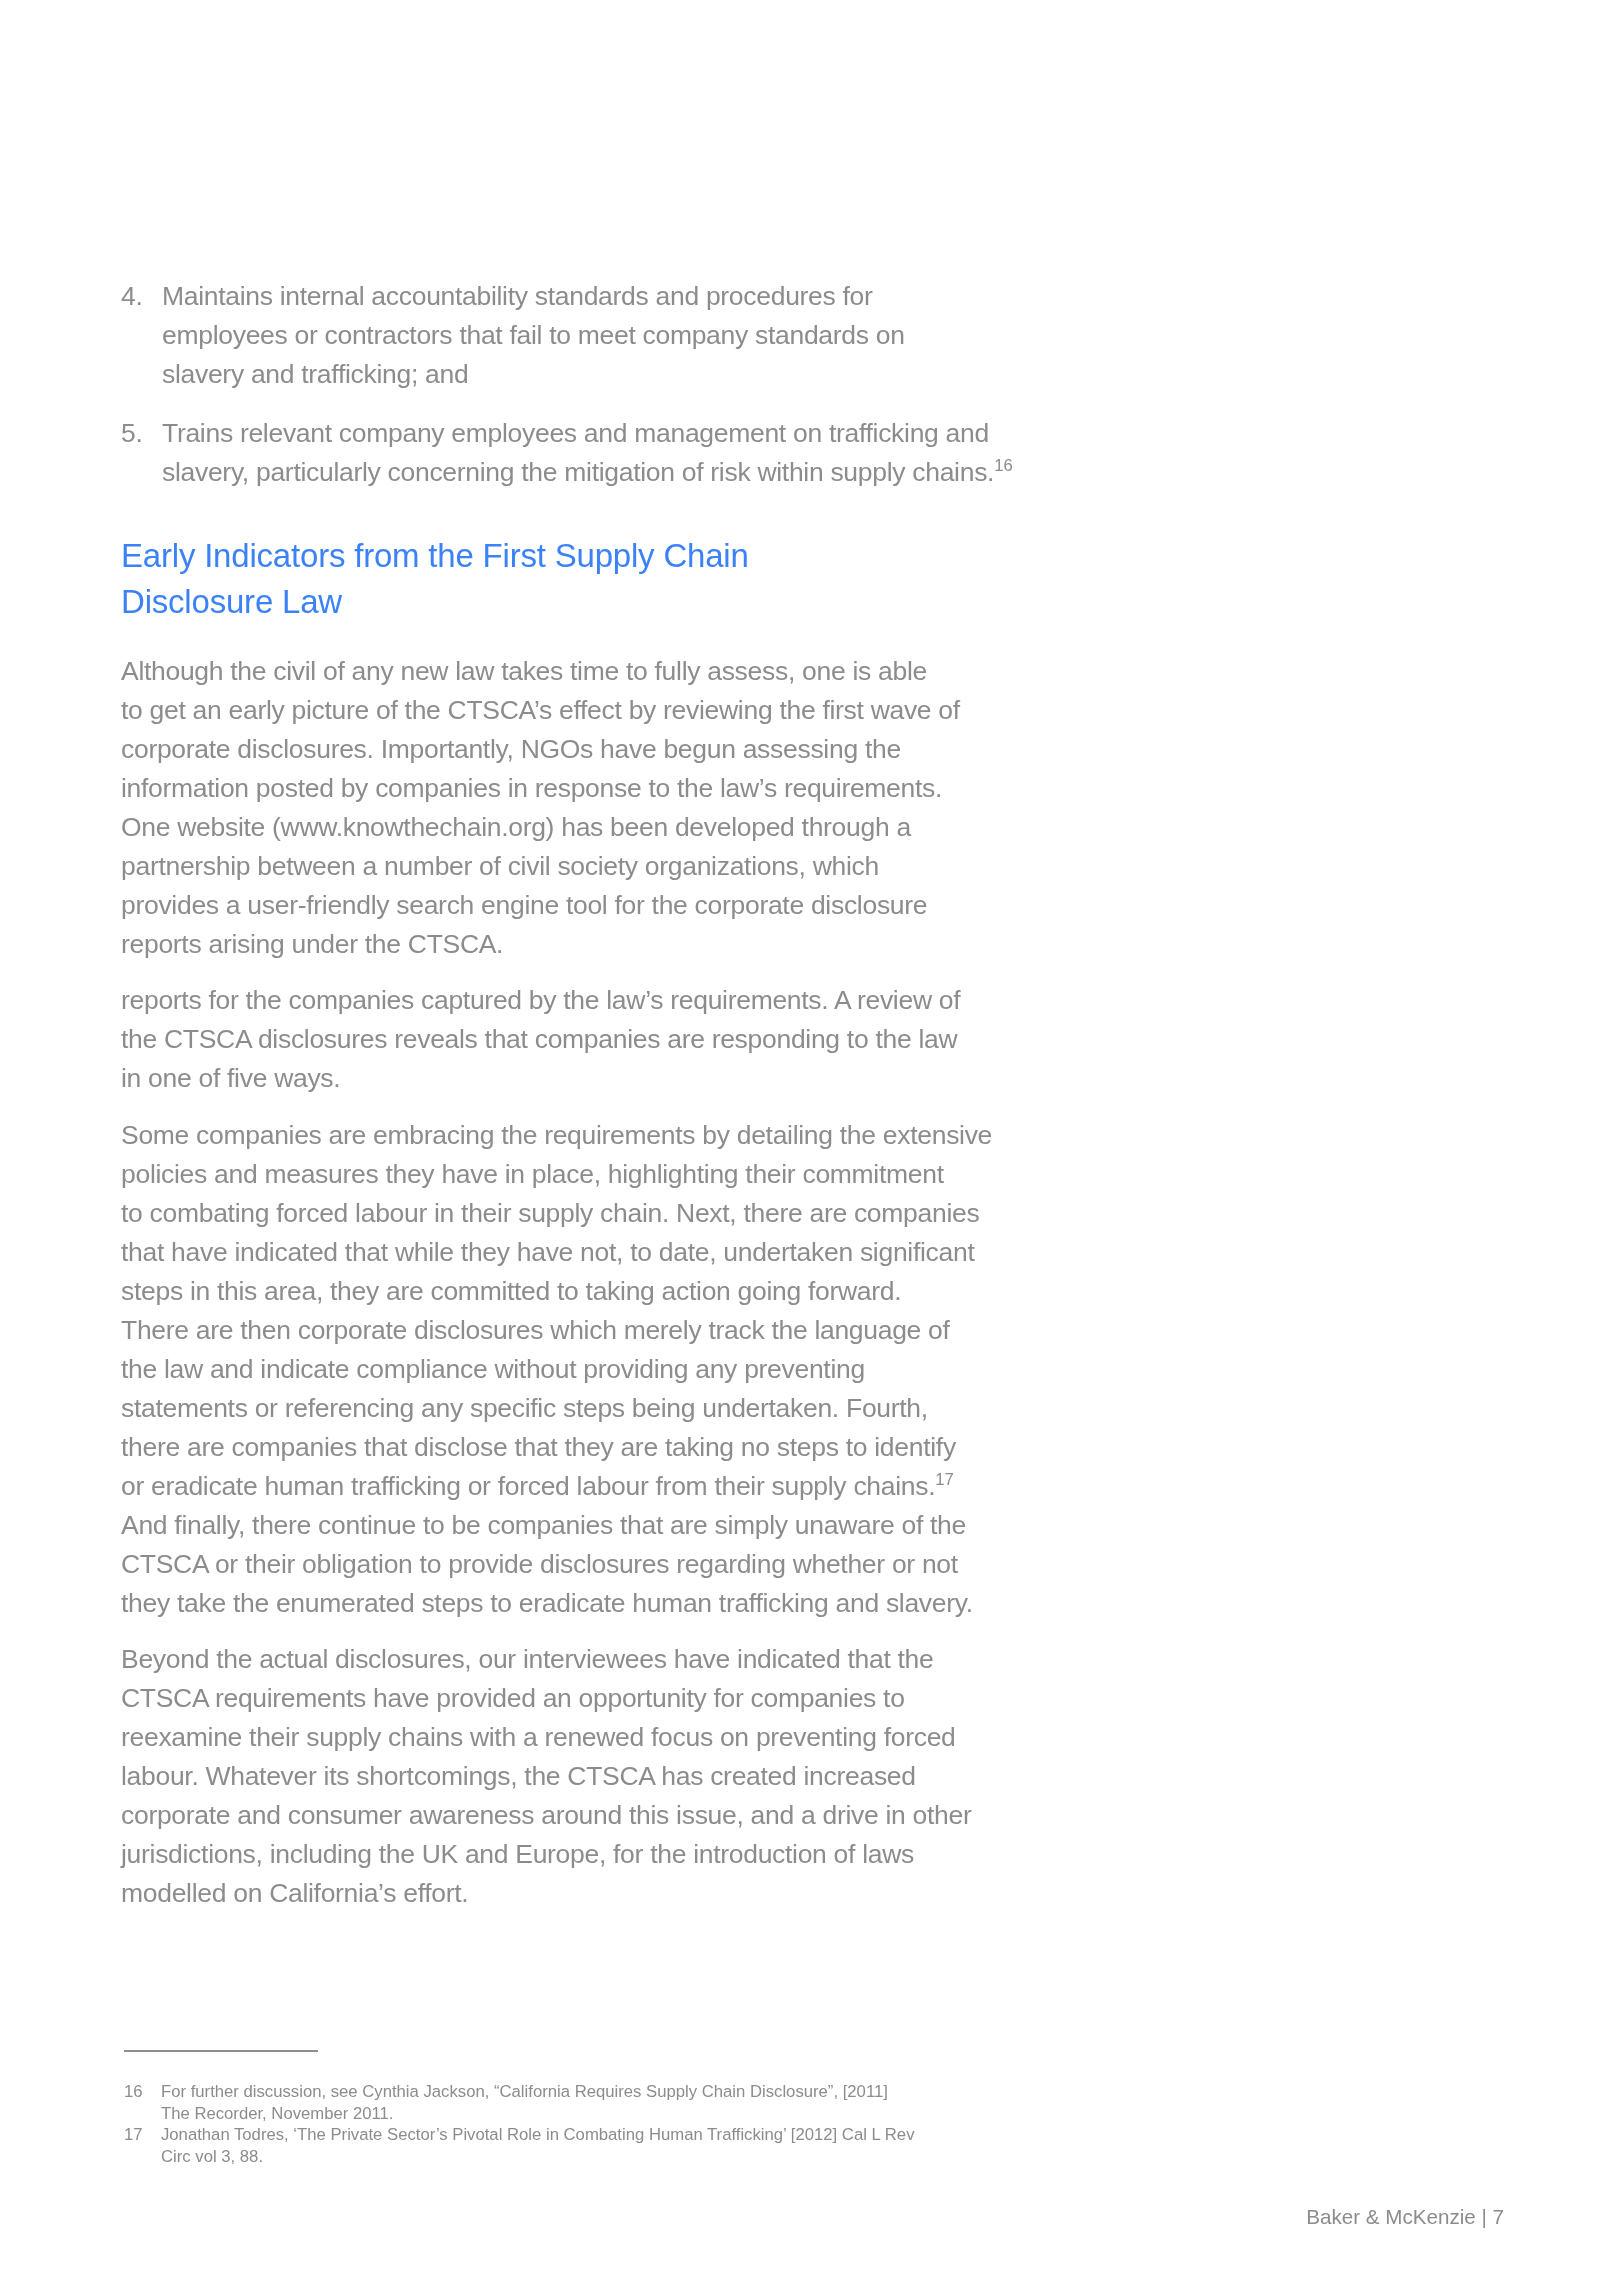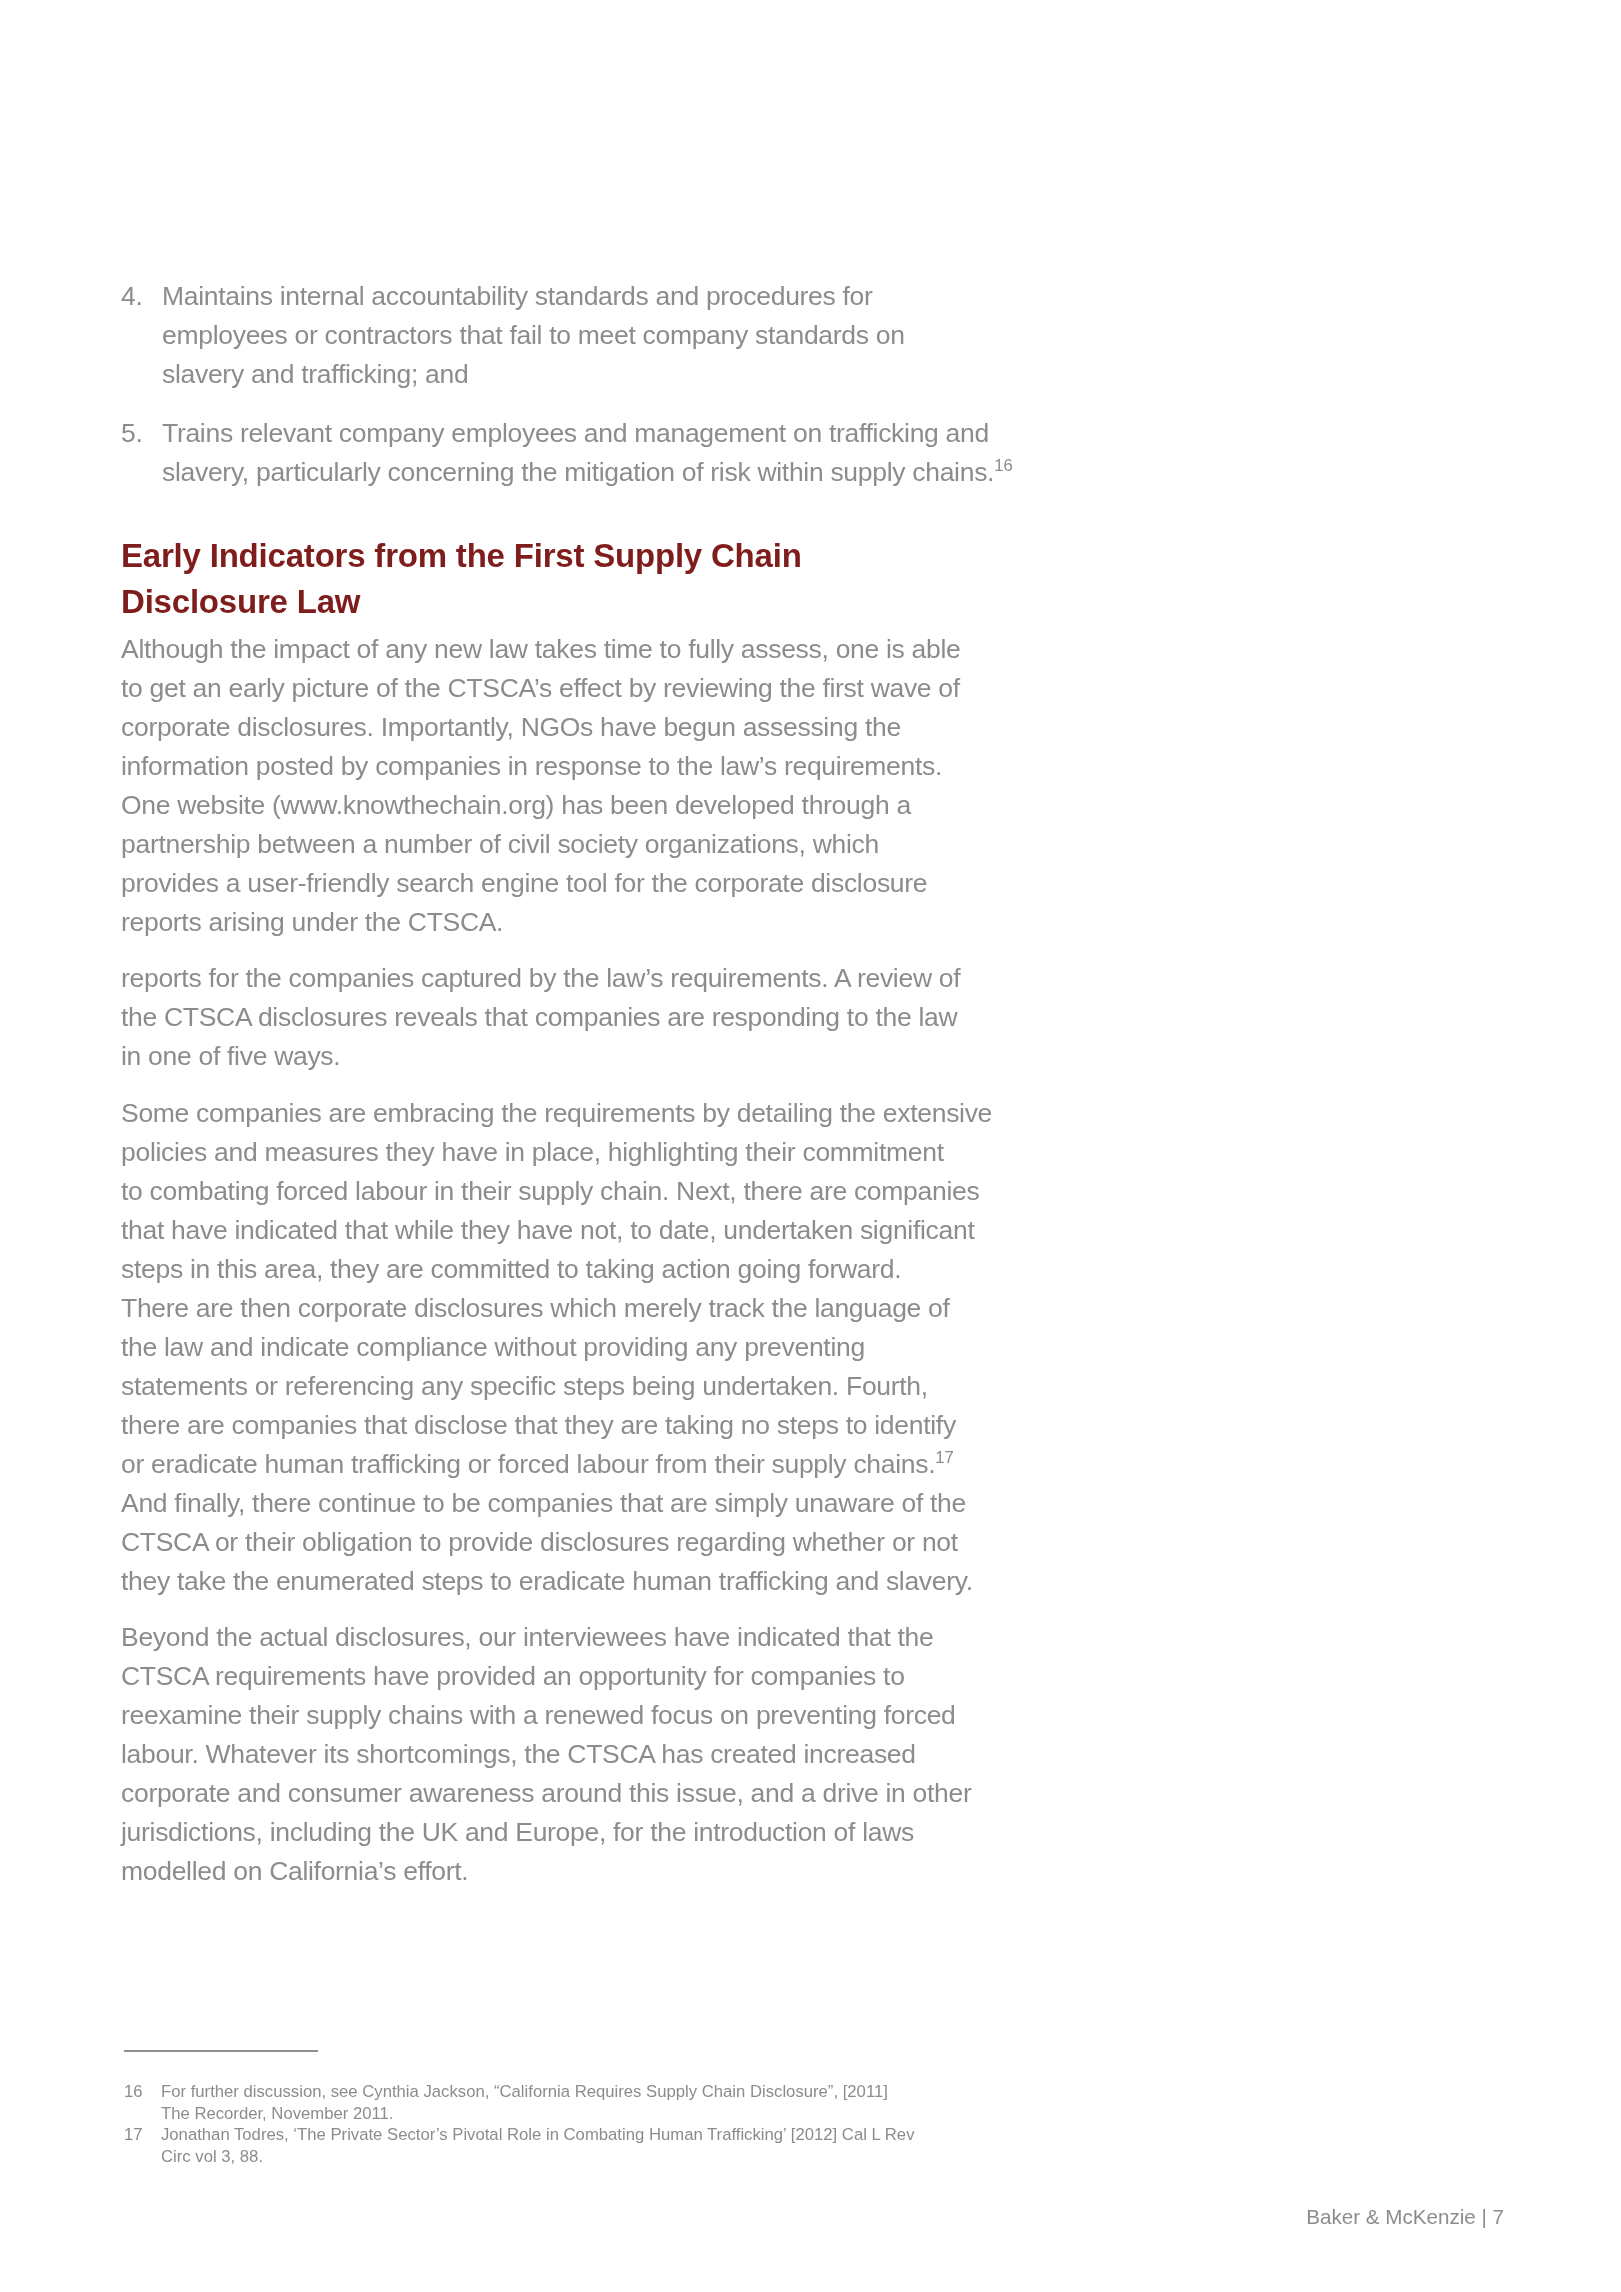--- a/index.html
+++ b/index.html
@@ -23,24 +23,24 @@
   }
   .line {
     height: 39px;
     line-height: 39px;
     white-space: nowrap;
   }
   .num-list { list-style: none; margin: 0; padding: 0; }
   .list-item { display: flex; margin: 0 0 19.6px 0; }
   .list-num { flex: 0 0 41px; height: 39px; line-height: 39px; }
   .heading {
-    margin: 41px 0 5px 0;
+    margin: 41px 0 27px 0;
     font-size: 33px;
-    font-weight: bold;
-    color: #7f1d1d;
+    font-weight: normal;
+    color: #3b82f6;
     letter-spacing: -0.2px;
   }
   .heading .line { height: 46px; line-height: 46px; }
   .para { margin: 0 0 17.6px 0; }
   sup.fnref {
     font-size: 16.7px;
     vertical-align: super;
     line-height: 0;
     letter-spacing: 0;
   }
@@ -95,21 +95,21 @@
           </div>
       </li>
     </ol>
 
     <h1 class="heading">
         <div class="line">Early Indicators from the First Supply Chain</div>
         <div class="line">Disclosure Law</div>
       </h1>
 
     <div class="para">
-        <div class="line">Although the impact of any new law takes time to fully assess, one is able</div>
+        <div class="line">Although the civil of any new law takes time to fully assess, one is able</div>
         <div class="line">to get an early picture of the CTSCA’s effect by reviewing the first wave of</div>
         <div class="line">corporate disclosures. Importantly, NGOs have begun assessing the</div>
         <div class="line">information posted by companies in response to the law’s requirements.</div>
         <div class="line">One website (www.knowthechain.org) has been developed through a</div>
         <div class="line">partnership between a number of civil society organizations, which</div>
         <div class="line">provides a user-friendly search engine tool for the corporate disclosure</div>
         <div class="line">reports arising under the CTSCA.</div>
       </div>
     <div class="para">
         <div class="line">reports for the companies captured by the law’s requirements. A review of</div>

